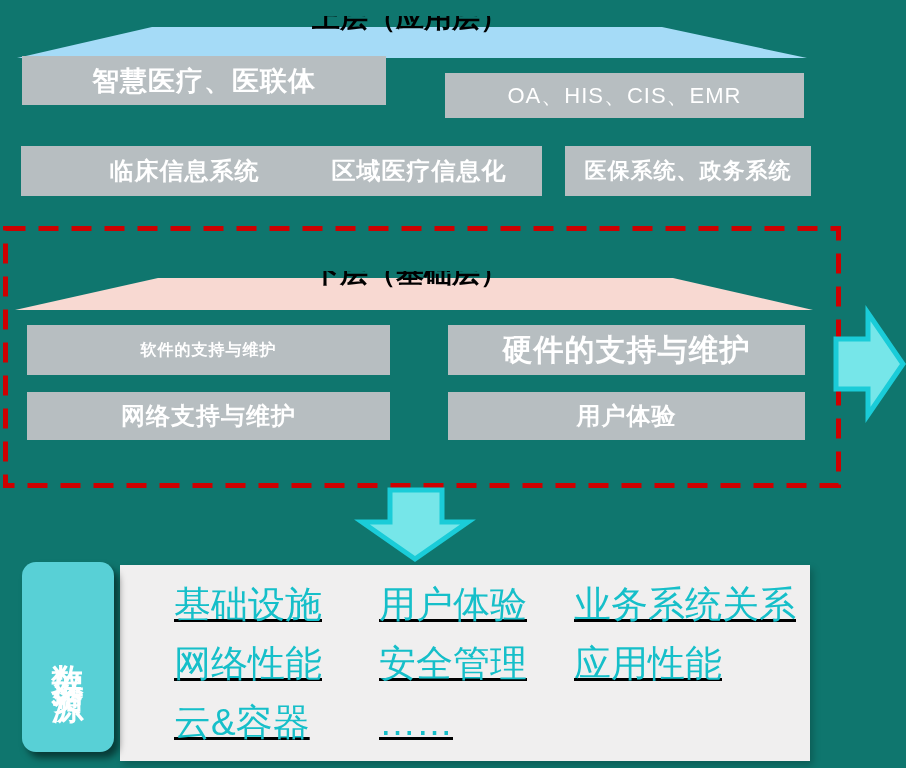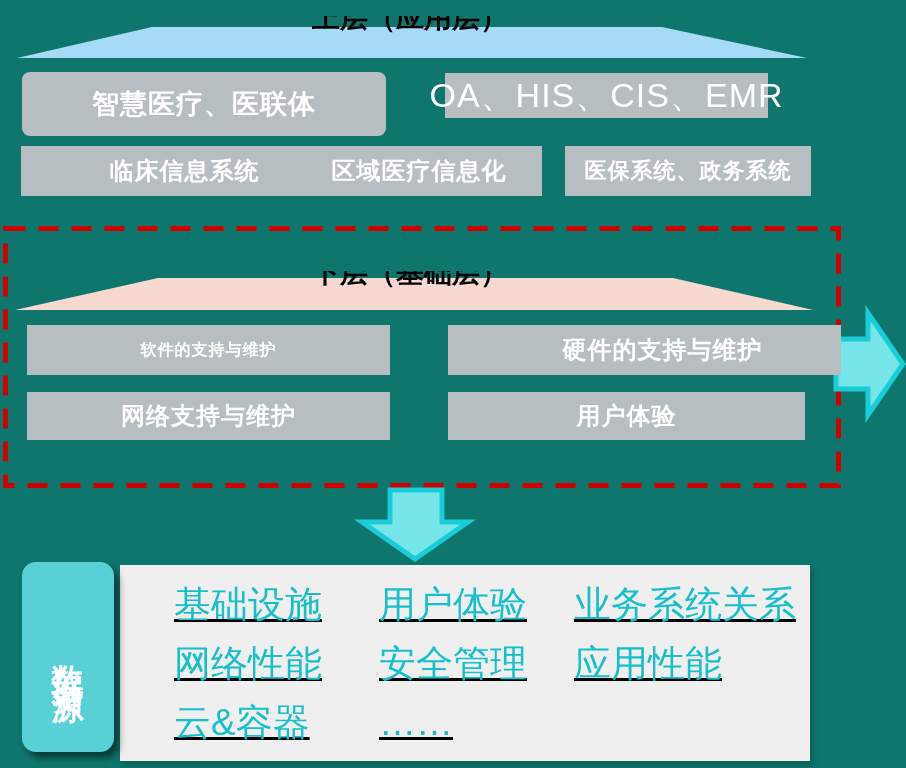--- a/index.html
+++ b/index.html
@@ -58,29 +58,29 @@
     <polygon points="390,490 442,490 442,522 468,522 415,559 362,522 390,522" fill="#76e6e9" stroke="#1accd8" stroke-width="5" stroke-linejoin="miter"></polygon>
   </svg>
 
   <div class="cliplab" style="left:250px;top:16px;width:320px;height:18px;">
     <span>上层（应用层）</span>
   </div>
   <div class="cliplab" style="left:250px;top:271px;width:320px;height:20px;">
     <span>下层（基础层）</span>
   </div>
 
-  <div class="gbox" style="left:22px;top:72px;width:364px;height:64px;font-size:27px;border-radius:8px;">智慧医疗、医联体</div>
-  <div class="gbox" style="left:445px;top:73px;width:323px;height:45px;font-size:34px;font-weight:500;">OA、HIS、CIS、EMR</div>
+  <div class="gbox" style="left:22px;top:56px;width:364px;height:49px;font-size:27px;">智慧医疗、医联体</div>
+  <div class="gbox" style="left:445px;top:73px;width:359px;height:45px;font-size:22px;font-weight:500;">OA、HIS、CIS、EMR</div>
 
   <div class="gbox" style="left:21px;top:146px;width:247px;height:50px;font-size:24px;padding-left:40px;">临床信息系统</div>
   <div class="gbox" style="left:296px;top:146px;width:246px;height:50px;font-size:24px;">区域医疗信息化</div>
   <div class="gbox" style="left:565px;top:146px;width:246px;height:50px;font-size:22px;">医保系统、政务系统</div>
 
   <div class="gbox" style="left:27px;top:325px;width:363px;height:50px;font-size:16px;">软件的支持与维护</div>
-  <div class="gbox" style="left:448px;top:325px;width:357px;height:50px;font-size:24px;padding-left:36px;">硬件的支持与维护</div>
+  <div class="gbox" style="left:448px;top:325px;width:357px;height:50px;font-size:30px;">硬件的支持与维护</div>
   <div class="gbox" style="left:27px;top:392px;width:363px;height:48px;font-size:24px;">网络支持与维护</div>
   <div class="gbox" style="left:448px;top:392px;width:357px;height:48px;font-size:24px;">用户体验</div>
 
   <div id="res-sidebar">
     <span>数据资源</span>
   </div>
 
   <div id="res-panel">
     <div class="panel-grid">
       <div>基础设施</div>

